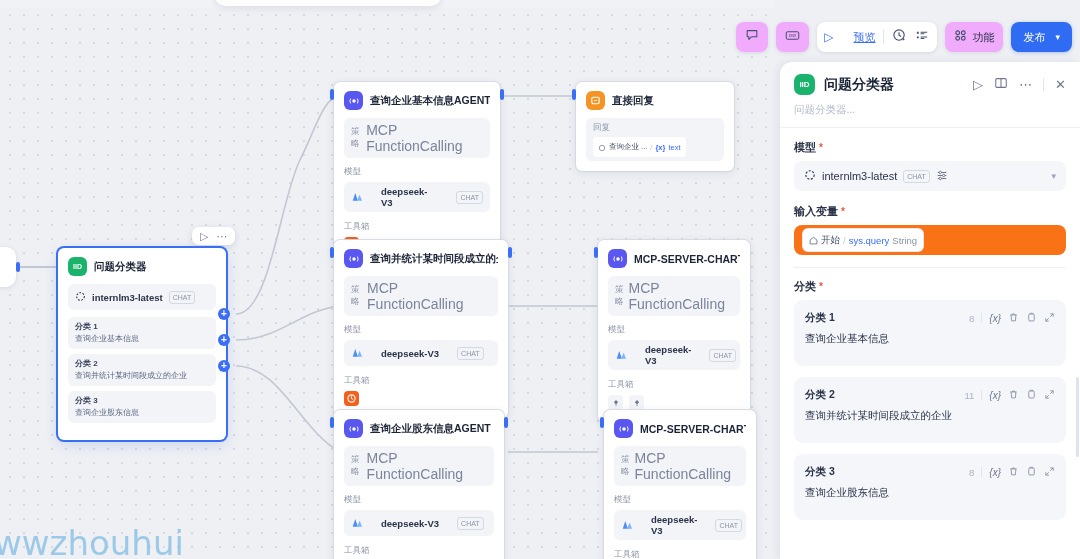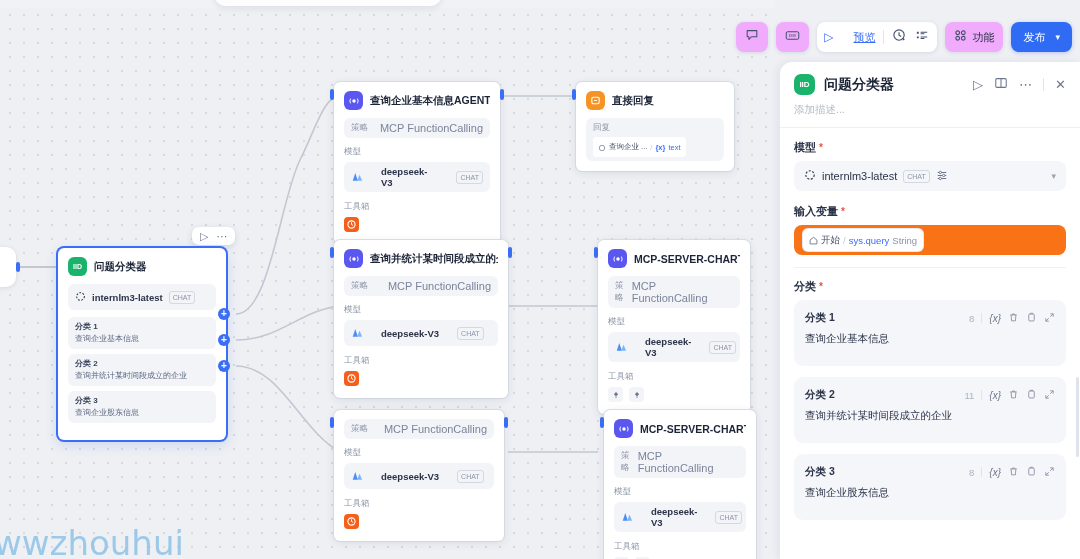--- a/index.html
+++ b/index.html
@@ -72,21 +72,21 @@
   .node-title {
     font-size: 10.5px; font-weight: bold; color: #1c2437;
     white-space: nowrap; overflow: hidden; text-overflow: clip;
   }
   .strategy-row {
     display: flex; align-items: center; justify-content: space-between;
     background: #f2f4f8; border-radius: 6px;
     padding: 4px 7px; margin-bottom: 8px;
   }
   .strategy-label { font-size: 8.5px; color: #8b93a6; }
-  .strategy-value { font-size: 11px; color: #7b849a; }
+  .strategy-value { font-size: 14px; color: #7b849a; }
   .sub-label { font-size: 8.5px; color: #8b93a6; margin-bottom: 4px; }
   .model-row {
     display: flex; align-items: center; gap: 18px;
     background: #f2f4f8; border-radius: 6px;
     padding: 4px 7px; margin-bottom: 9px;
   }
   .model-name { font-size: 9.5px; color: #2b3burn; color:#2b3348; font-weight: bold; }
   .chat-chip {
     font-size: 7px; color: #8b93a6;
     border: 1px solid #d3d8e2; border-radius: 3px;
@@ -412,20 +412,29 @@
           <svg width="8" height="8" viewBox="0 0 10 10">
               <path d="M5 1.2 L7.6 4 L5 6.8 L2.4 4Z" fill="#6d768c"></path>
               <path d="M5 6.8v2" stroke="#6d768c" stroke-width="1"></path>
             </svg>
         </div>
       </div>
     </div>
     <div class="port-bar" style="left:594px; top:247px;"></div>
 
     <div class="node" style="left:334px; top:410px; width:170px;">
+      <div class="node-head">
+        <div class="node-ico" style="background:#5a56f0;">
+          <svg width="12" height="12" viewBox="0 0 14 14">
+              <circle cx="7" cy="7" r="2" fill="#fff"></circle>
+              <path d="M3 4.2a5.5 5.5 0 0 0 0 5.6M11 4.2a5.5 5.5 0 0 1 0 5.6" stroke="#fff" stroke-width="1.1" fill="none"></path>
+            </svg>
+        </div>
+        <div class="node-title">查询企业股东信息AGENT</div>
+      </div>
       <div class="strategy-row">
         <span class="strategy-label">策略</span>
         <span class="strategy-value">MCP FunctionCalling</span>
       </div>
       <div class="sub-label">模型</div>
       <div class="model-row">
         <span>
           <svg width="12" height="11" viewBox="0 0 14 12">
               <path d="M2 11 L5 2 L8 11Z" fill="#4b8ef5"></path>
               <path d="M7 11 L10 4 L13 11Z" fill="#7bb6fb"></path>
@@ -556,21 +565,21 @@
           <svg width="14" height="14" viewBox="0 0 16 16">
               <rect x="2" y="3" width="12" height="10" rx="1.3" fill="none" stroke="#6d768c" stroke-width="1.2"></rect>
               <path d="M8 3v10" stroke="#6d768c" stroke-width="1.2"></path>
             </svg>
         </span>
         <span style="font-size:13px;line-height:13px;">⋯</span>
         <span class="cat-vsep" style="height:13px;"></span>
         <span style="font-size:13px;line-height:13px;">✕</span>
       </div>
     </div>
-    <div class="panel-desc">添加描述...</div>
+    <div class="panel-desc">问题分类器...</div>
     <div class="panel-divider"></div>
 
     <div class="panel-body">
 
       <div class="field-label">
         <span>模型</span>
         <span class="req">*</span>
       </div>
       <div class="model-select">
         <span>

